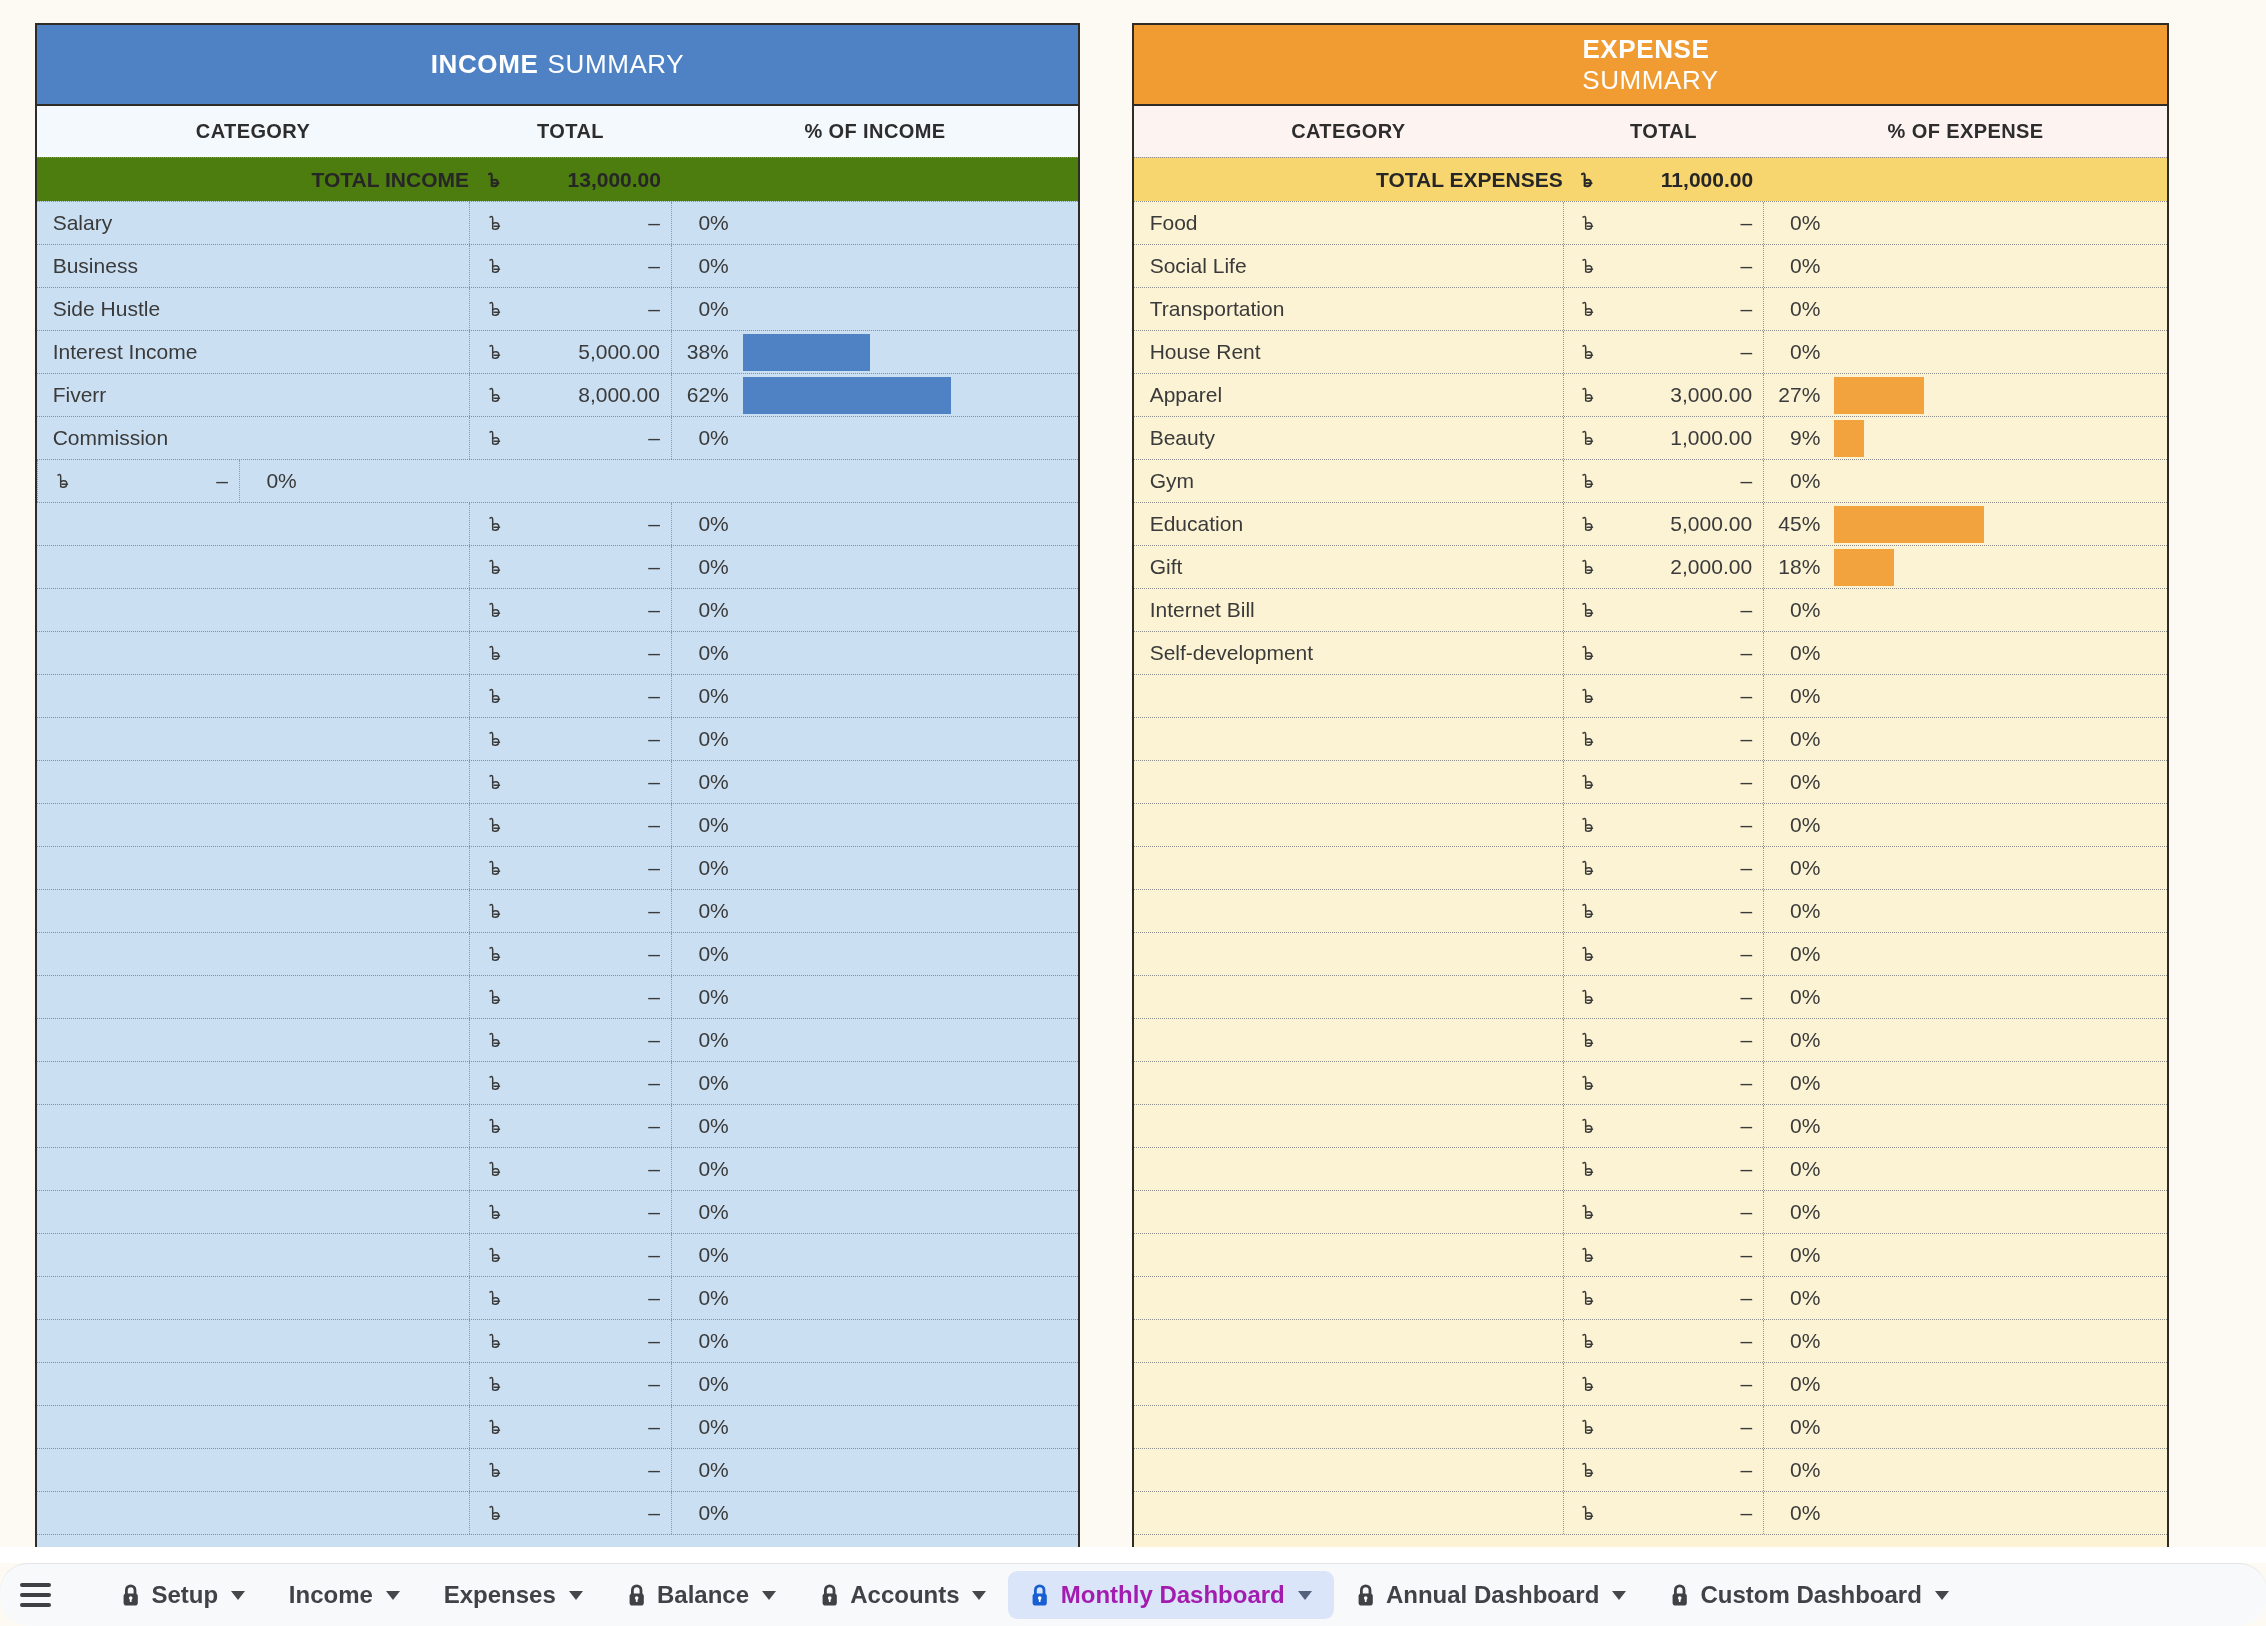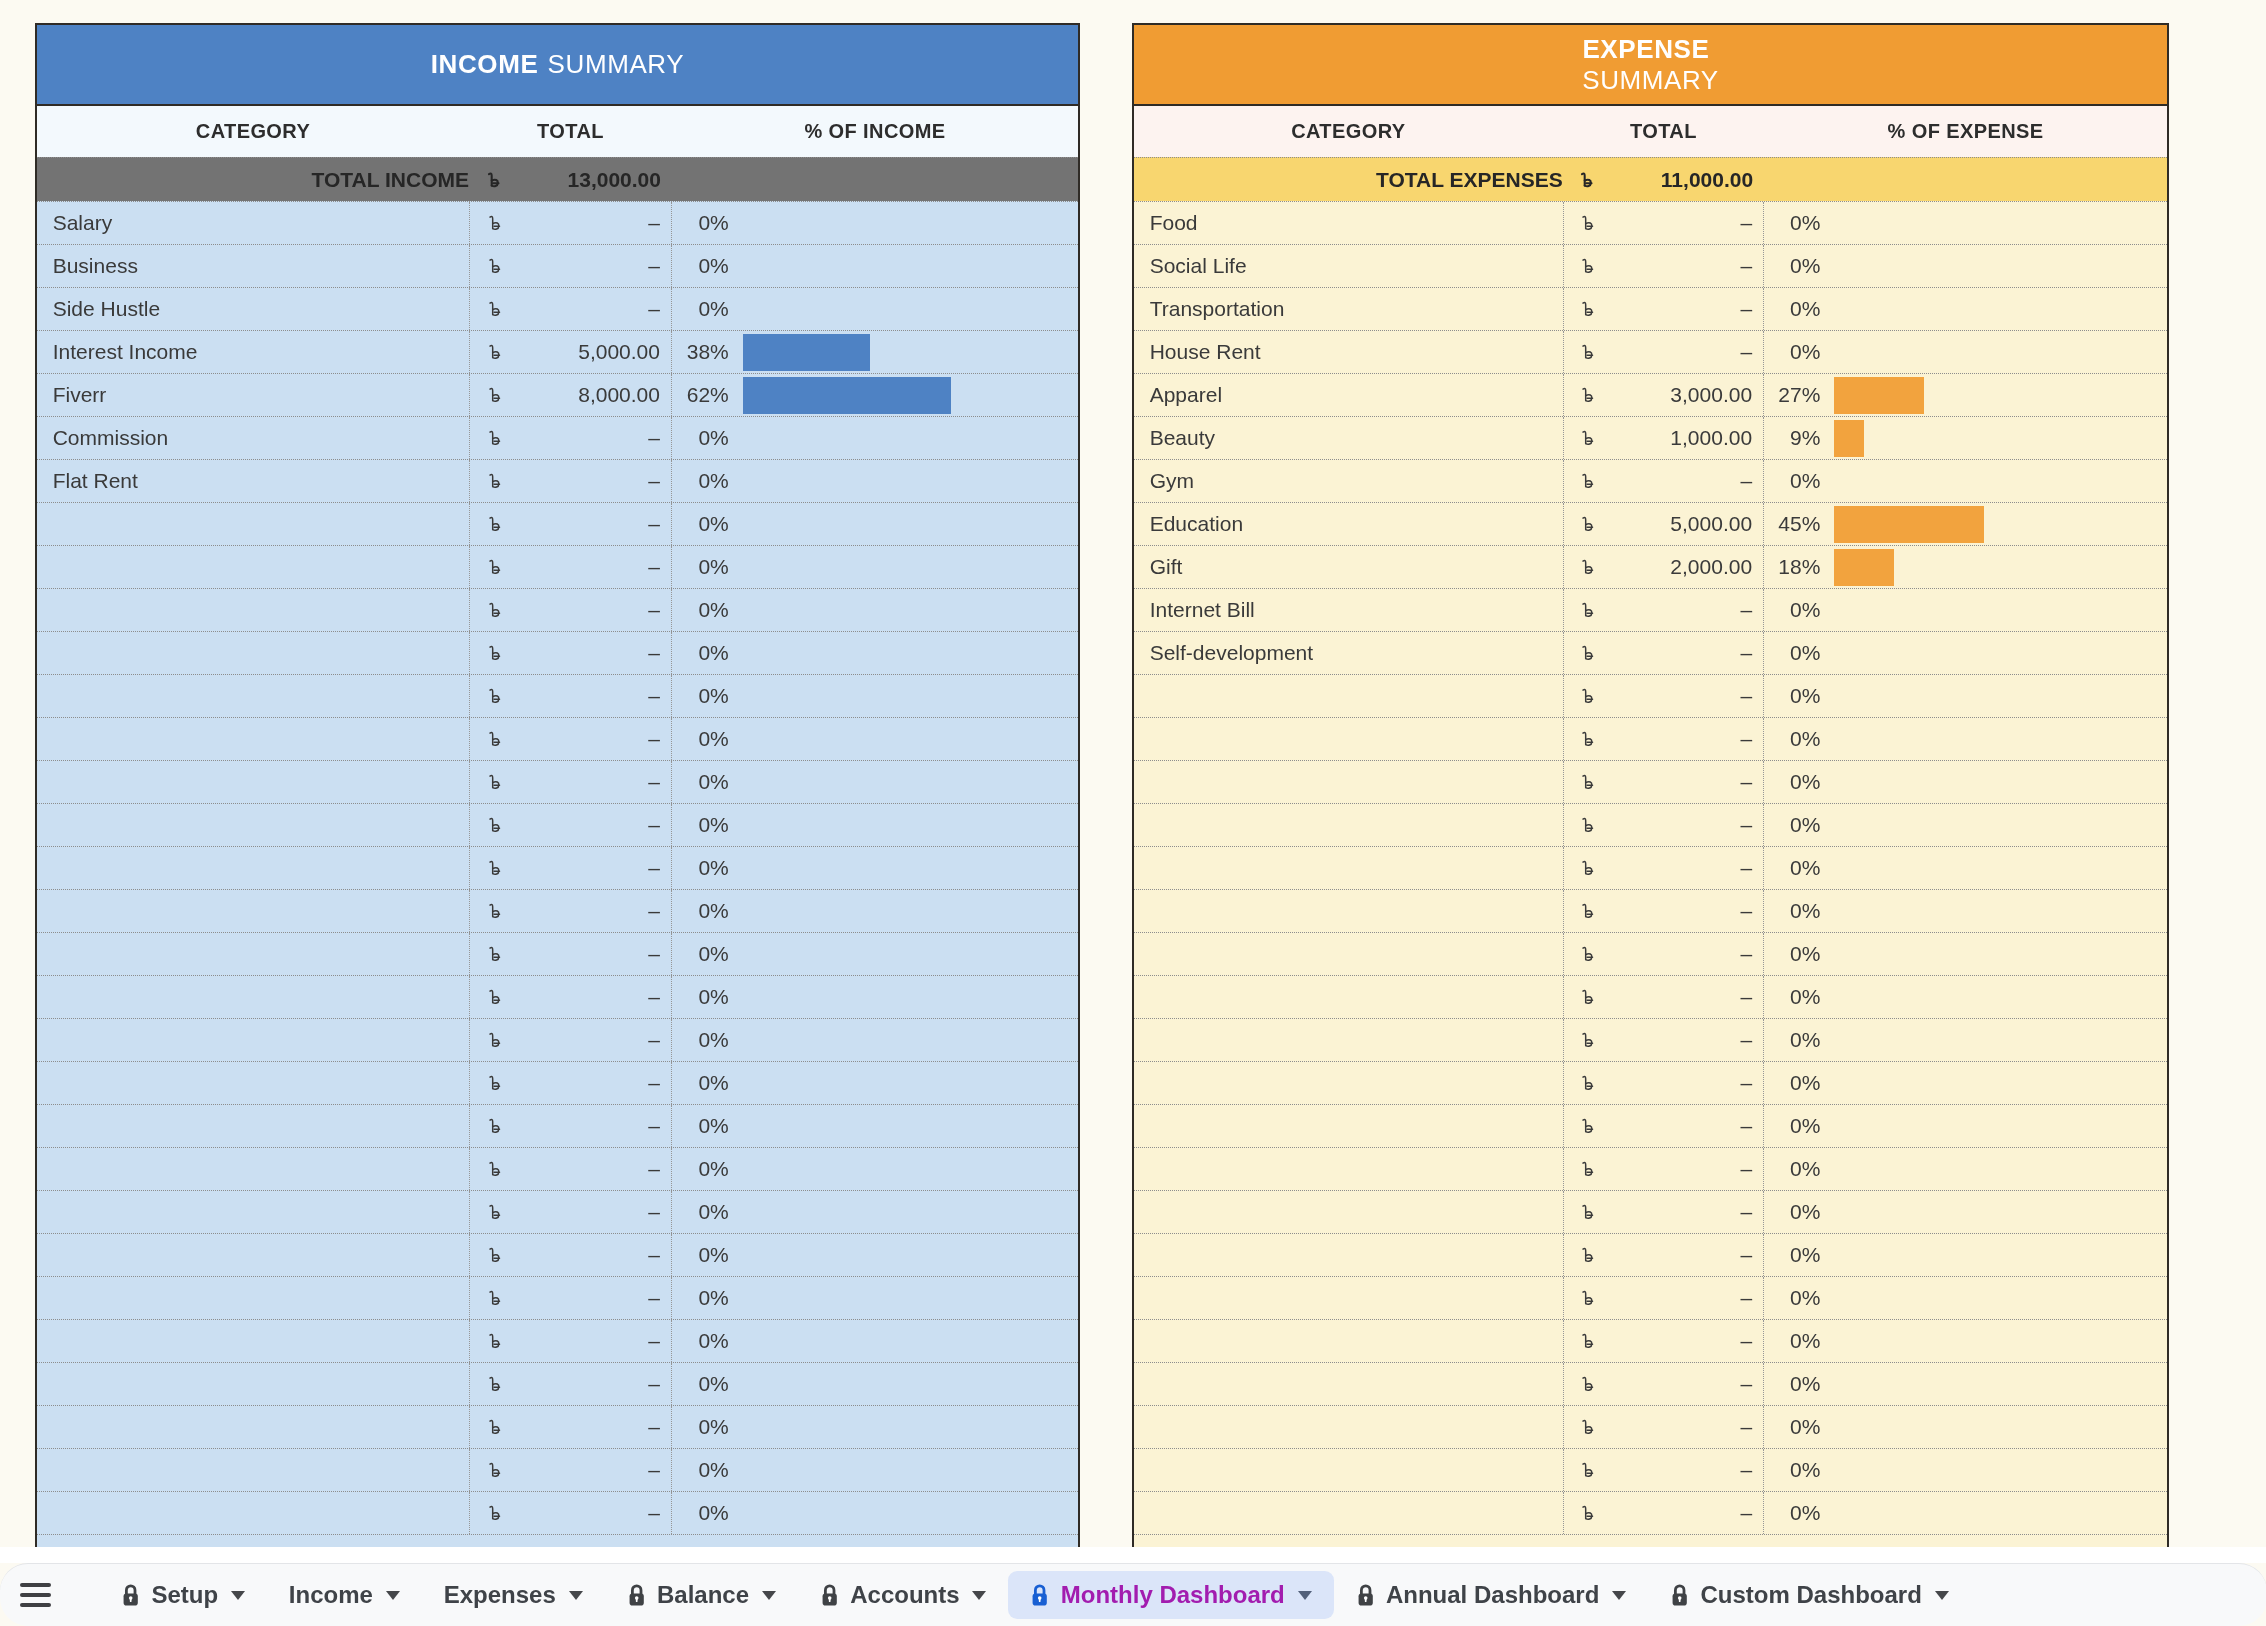--- a/index.html
+++ b/index.html
@@ -47,21 +47,21 @@
   .ch-cat { width: 41.5%; text-align: center; }
   .ch-tot { width: 19.5%; text-align: center; }
   .ch-pct { flex: 1;      text-align: center; }
 
   .totalrow {
     height: 44px;
     display: flex; align-items: center;
     font-weight: bold; font-size: 21px; color: #262626;
     border-top: 1.8px dotted #8d8d8d;
   }
-  #income  .totalrow { background: #737373; }
+  #income  .totalrow { background: #4d7c0f; }
   #expense .totalrow { background: #f8d66f; }
   .tr-label { width: 41.5%; text-align: right; }
   .tr-tot {
     width: 19.5%; height: 100%;
     display: flex; align-items: center; justify-content: space-between;
     padding: 0 11px 0 16.6px;
   }
 
   .row {
     height: 43px;
@@ -227,21 +227,20 @@
             <path d="M2.6 2.8 Q5 1.2 5 4.2 L5 12.8"></path>
             <path d="M5 8.4 C8.4 6.9 10.6 8.1 10.4 10.7 C10.2 13.5 7.2 14.1 5 13"></path>
             <path d="M6.2 10.9 L11 10.9"></path>
           </svg>
           <span>–</span>
         </div>
         <div class="c-pct">0%</div>
         <div class="c-bar"></div>
       </div>
       <div class="row">
-        <div class="c-cat">Flat Rent</div>
         <div class="c-tot">
           <svg class="taka" viewBox="0 0 13 16">
             <path d="M2.6 2.8 Q5 1.2 5 4.2 L5 12.8"></path>
             <path d="M5 8.4 C8.4 6.9 10.6 8.1 10.4 10.7 C10.2 13.5 7.2 14.1 5 13"></path>
             <path d="M6.2 10.9 L11 10.9"></path>
           </svg>
           <span>–</span>
         </div>
         <div class="c-pct">0%</div>
         <div class="c-bar"></div>

